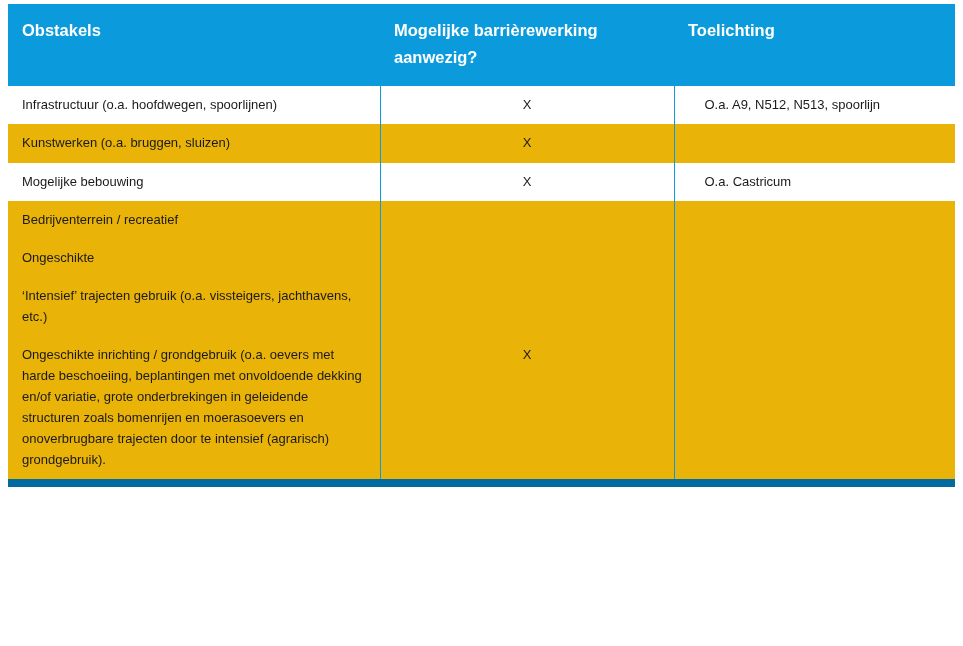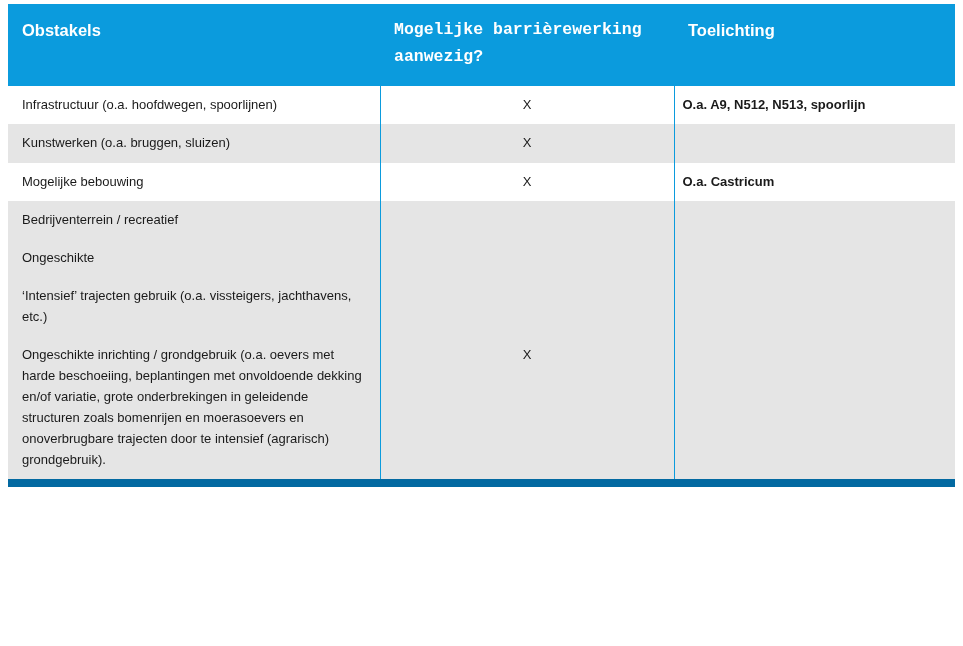--- a/index.html
+++ b/index.html
@@ -35,38 +35,38 @@
     background: #0b9bdd;
     color: #ffffff;
     font-size: 16.5px;
     font-weight: bold;
     text-align: left;
     vertical-align: top;
     padding: 13px 12px 16px 14px;
     line-height: 1.62;
     border: none;
   }
-  thead th.h2 { padding-left: 14px; font-family: Liberation Mono, monospace; }
+  thead th.h2 { padding-left: 14px; }
   thead th.h3 { padding-left: 14px; }
 
   tbody td {
     font-size: 13px;
     line-height: 1.62;
     vertical-align: top;
     padding: 8px 12px 9px 14px;
     border: none;
     color: #1a1a1a;
   }
-  tbody tr.alt td { background: #e5e5e5; }
+  tbody tr.alt td { background: #eab308; }
   tbody tr.plain td { background: #ffffff; }
 
   
   tbody td.col1 { border-right: 1px solid #0b9bdd; }
   tbody td.col2 { border-right: 1px solid #0b9bdd; text-align: center; padding-left: 0; padding-right: 0; }
-  tbody td.col3 { padding-left: 8px; font-weight: bold; }
+  tbody td.col3 { padding-left: 30px; }
 
   tbody tr.last td { border-bottom: 8px solid #0369a1; }
 </style>
 </head>
 <body>
 
 <div class="table-wrap">
   <table class="obstakels">
     <colgroup>
       <col class="c1">

